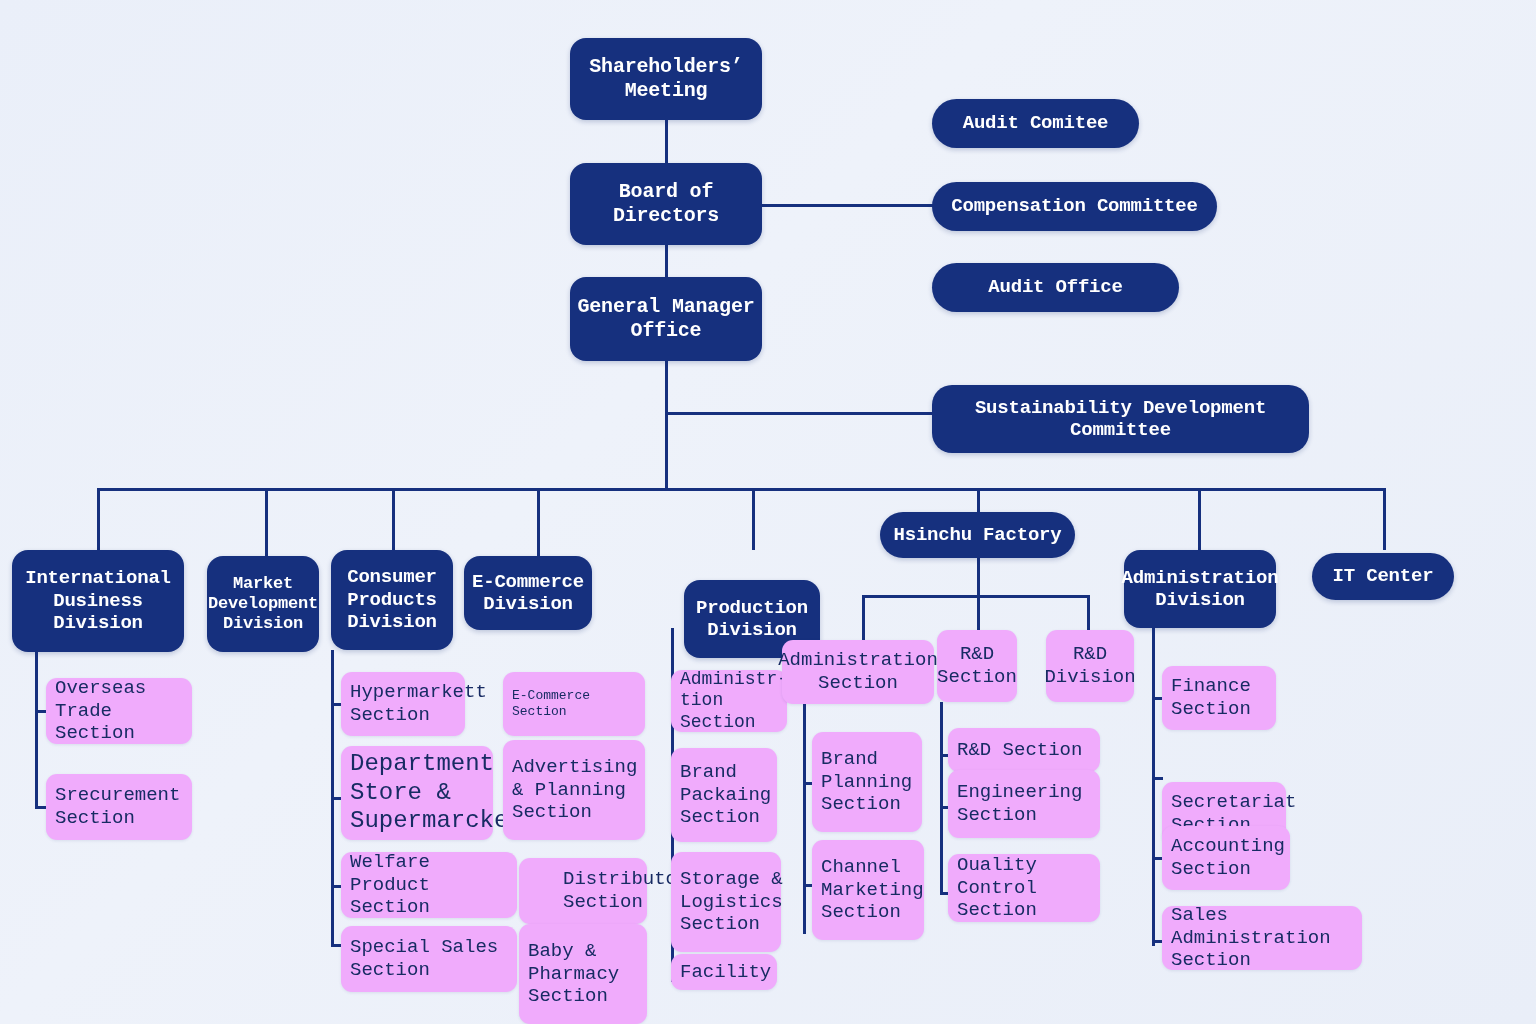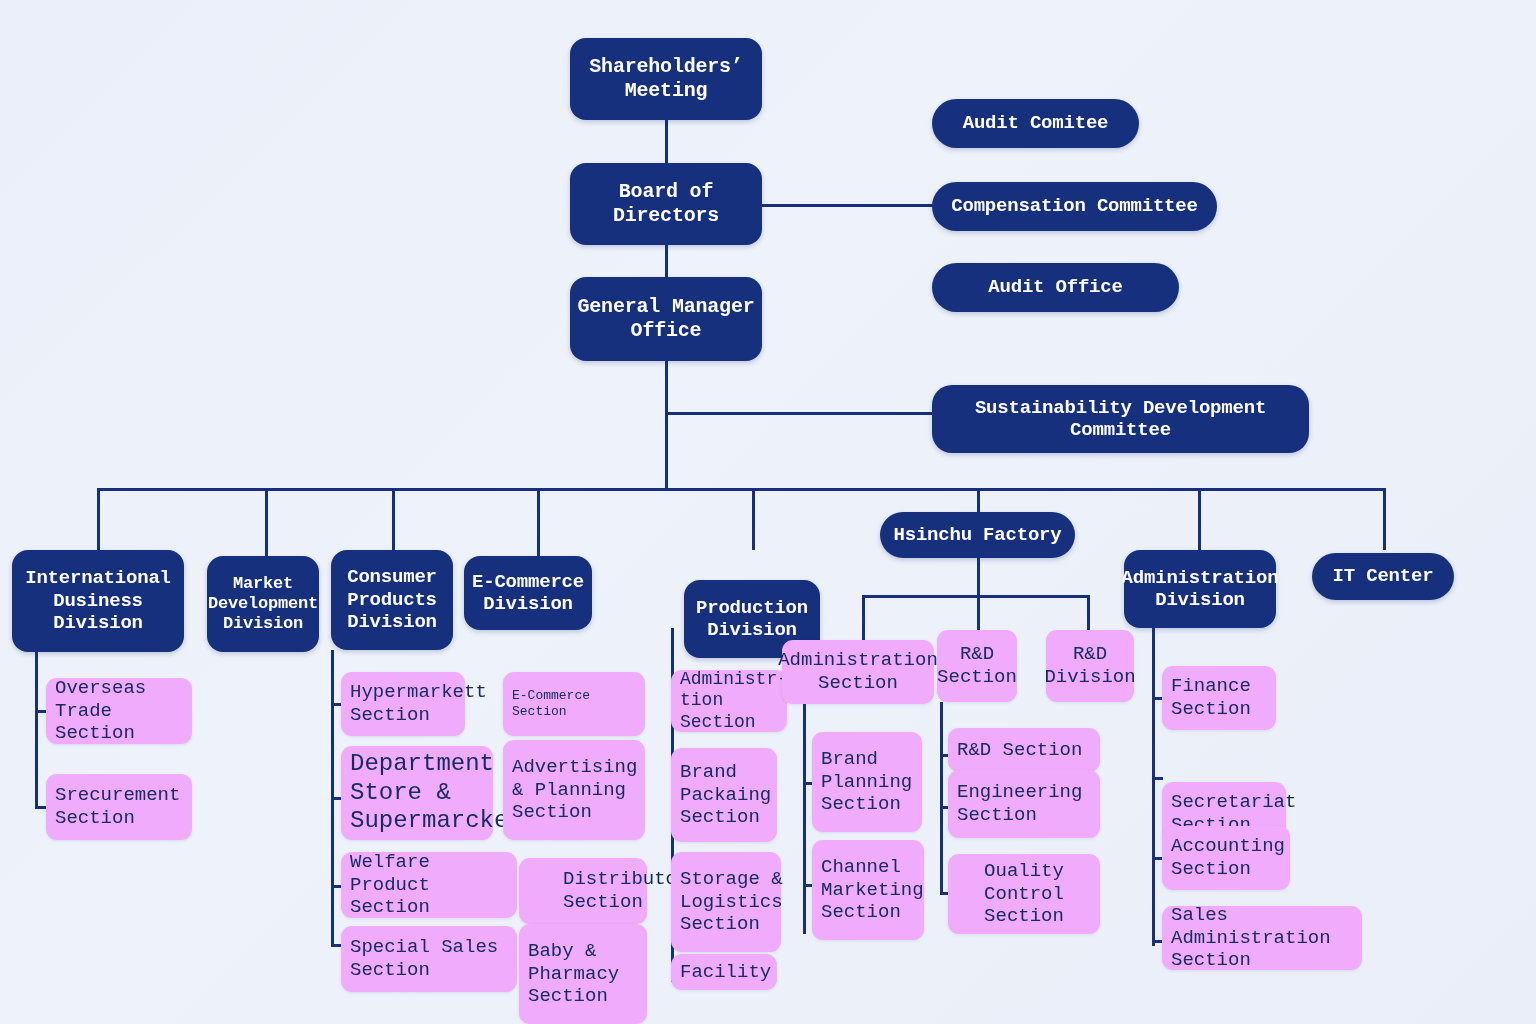--- a/index.html
+++ b/index.html
@@ -182,21 +182,21 @@
   <div class="leaf" style="left:812px; top:840px; width:112px; height:100px; font-size:19px;">Channel Marketing Section</div>
 
   <div class="leaf ctr" style="left:937px; top:630px; width:80px; height:72px; font-size:19px;">R&amp;D Section</div>
   <div class="br" style="left:940px; top:702px; height:193px;"></div>
   <div class="br-tick" style="left:940px; top:754px;"></div>
   <div class="br-tick" style="left:940px; top:806px;"></div>
   <div class="br-tick" style="left:940px; top:892px;"></div>
 
   <div class="leaf" style="left:948px; top:728px; width:152px; height:44px; font-size:19px;">R&amp;D Section</div>
   <div class="leaf" style="left:948px; top:770px; width:152px; height:68px; font-size:19px;">Engineering Section</div>
-  <div class="leaf" style="left:948px; top:854px; width:152px; height:80px; font-size:19px;text-align:center;">Ouality Control Section</div>
+  <div class="leaf" style="left:948px; top:854px; width:152px; height:68px; font-size:19px;">Ouality Control Section</div>
 
   <div class="leaf ctr" style="left:1046px; top:630px; width:88px; height:72px; font-size:19px;">R&amp;D Division</div>
 
   <div class="br" style="left:1152px; top:628px; height:318px;"></div>
   <div class="br-tick" style="left:1152px; top:697px;"></div>
   <div class="br-tick" style="left:1152px; top:777px;"></div>
   <div class="br-tick" style="left:1152px; top:857px;"></div>
   <div class="br-tick" style="left:1152px; top:940px;"></div>
 
   <div class="leaf" style="left:1162px; top:666px; width:114px; height:64px; font-size:19px;">Finance Section</div>

